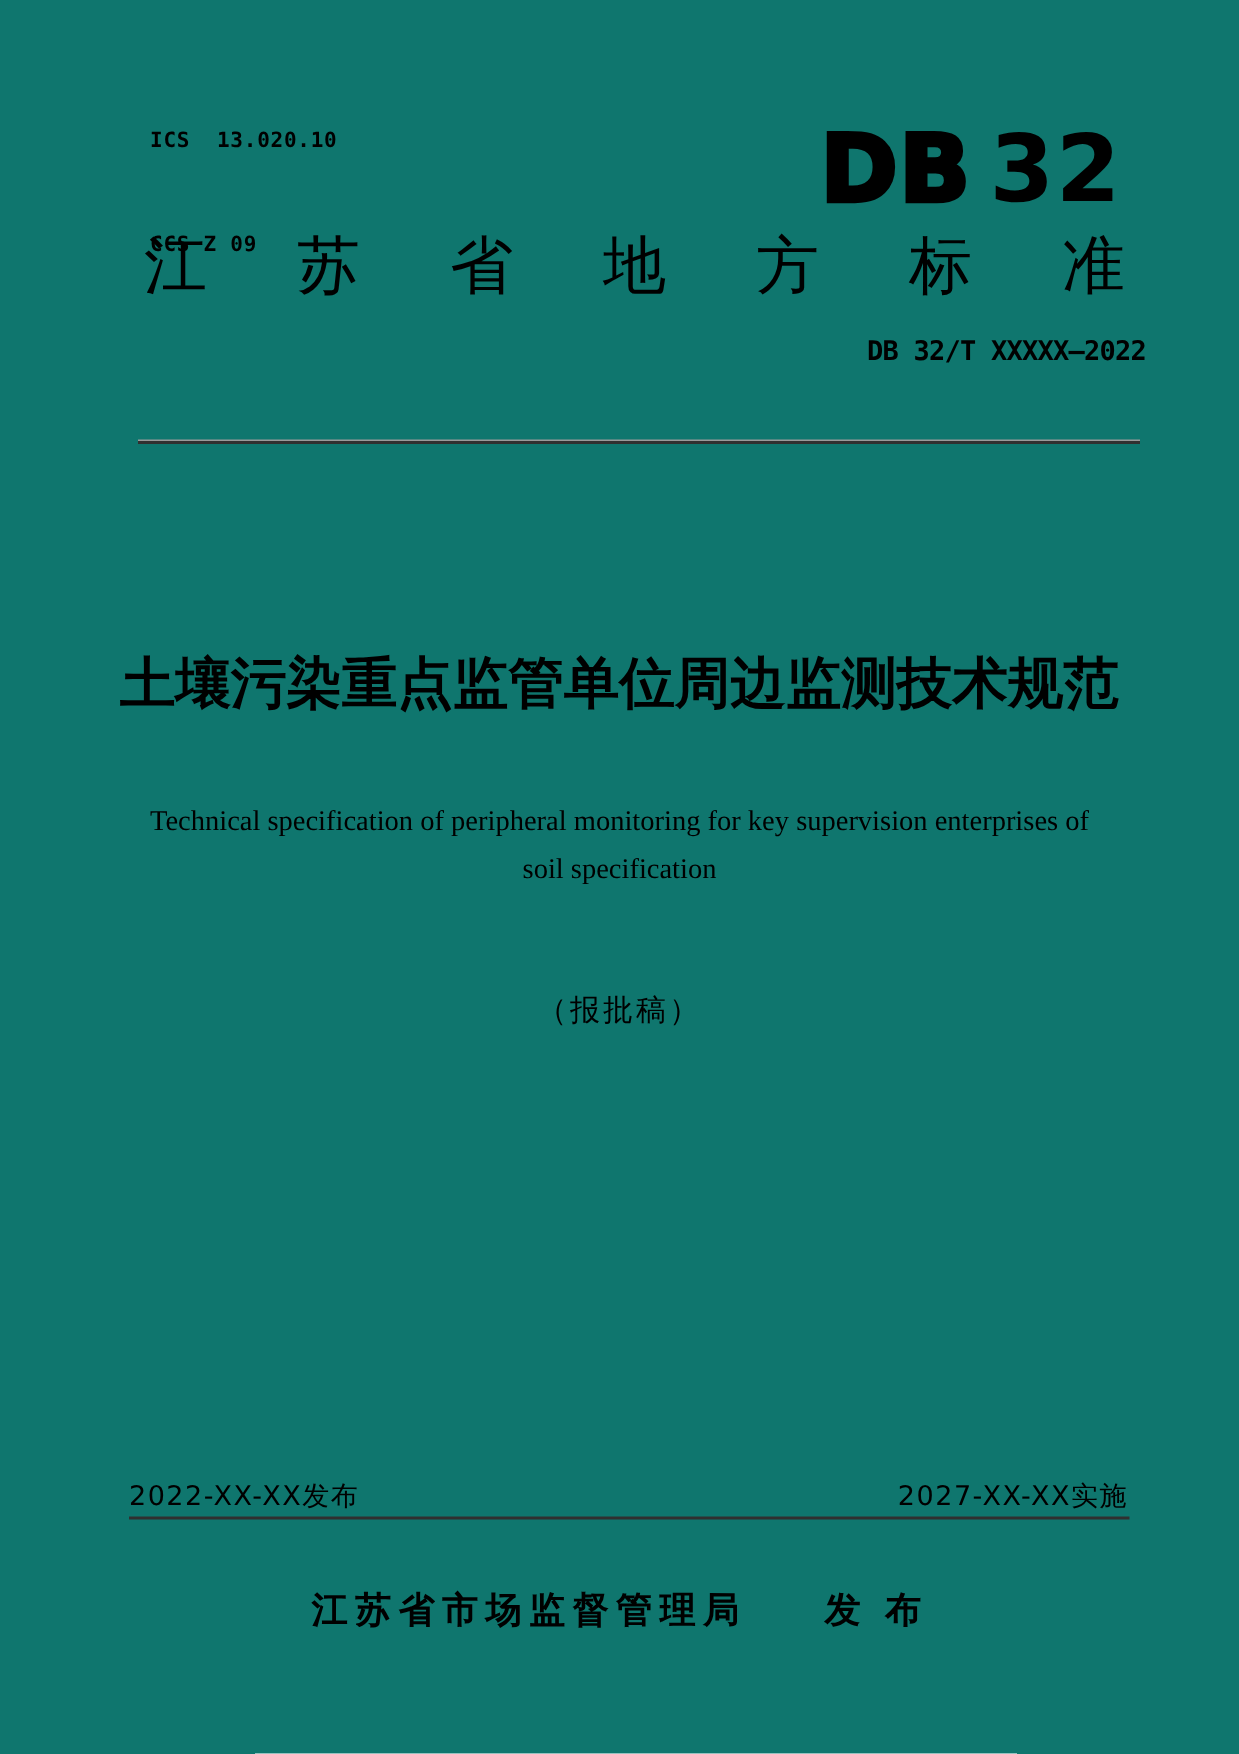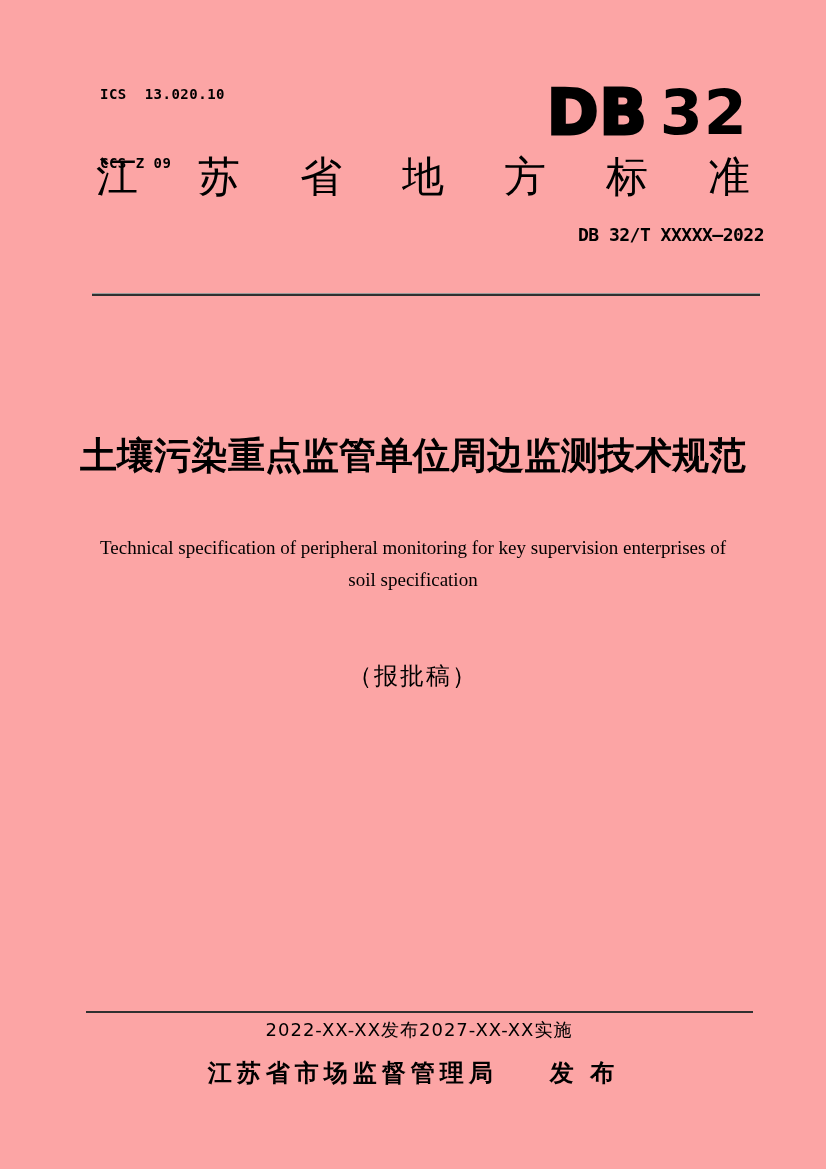--- a/index.html
+++ b/index.html
@@ -1,20 +1,20 @@
 <!DOCTYPE html>
 <html><head>
 <meta charset="utf-8">
 <style>
   html, body { margin: 0; padding: 0; background: #ffffff; }
   .page {
     position: relative;
     width: 826px;
     height: 1169px;
-    background: #fca5a5;
+    background: #0f766e;
     color: #000000;
     overflow: hidden;
     font-family: "DejaVu Sans", "Liberation Sans", sans-serif;
     text-decoration: underline;
   }
 
   
   .ics-block {
     position: absolute;
     left: 100px;
@@ -99,35 +99,34 @@
     font-weight: normal;
     margin-top: 16px;
   }
 
   .draft {
     position: absolute;
     left: 0;
     width: 100%;
     top: 660px;
     text-align: center;
-    font-size: 24px;
+    font-size: 20px;
     letter-spacing: 2px;
   }
 
   .dates {
     position: absolute;
     left: 86px;
     right: 74px;
     top: 987px;
     display: flex;
-    justify-content: center;
+    justify-content: space-between;
     font-size: 18px;
     letter-spacing: 1px;
     line-height: 22px;
-    margin-top: 32px;
   }
 
   .rule-bottom {
     left: 86px;
     right: 73px;
     top: 1011px;
     height: 2px;
     background: #303030;
   }
 

